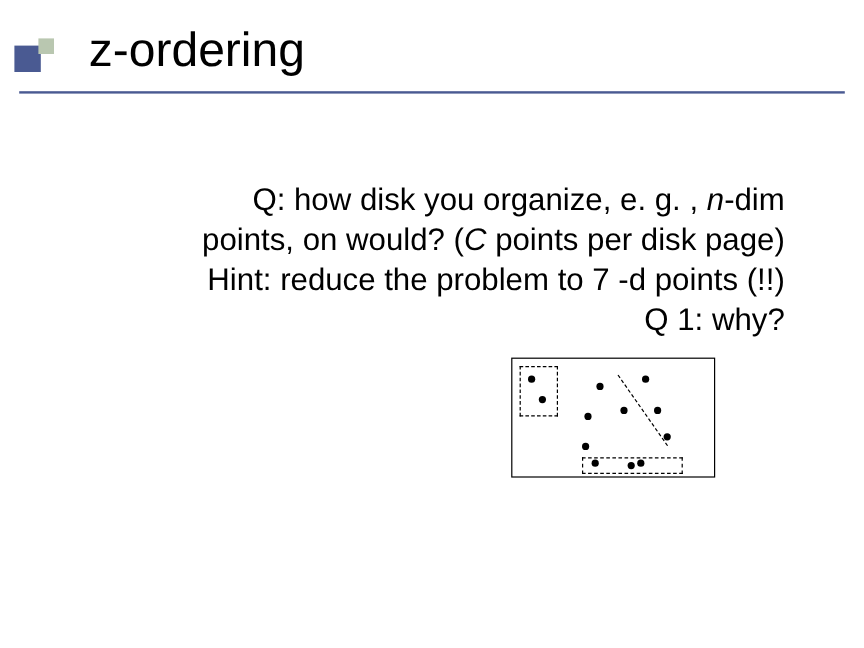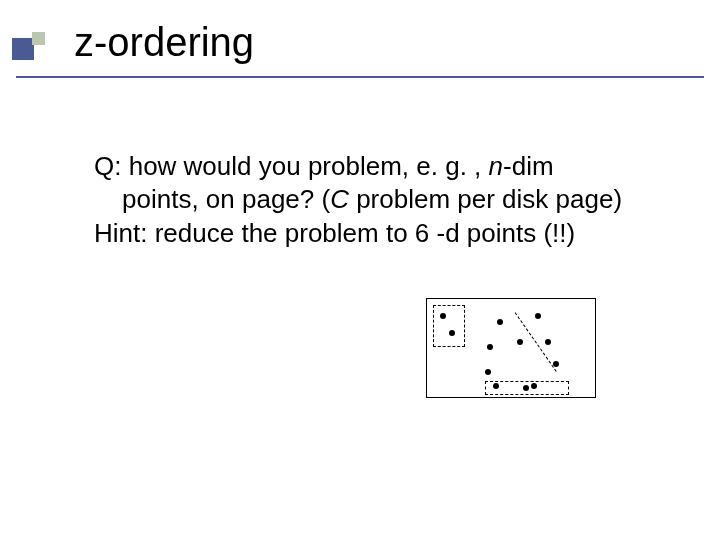--- a/index.html
+++ b/index.html
@@ -9,20 +9,21 @@
     height: 540px;
     background: #ffffff;
     font-family: Verdana, Geneva, sans-serif;
     color: #000;
     overflow: hidden;
   }
   .slide {
     position: relative;
     width: 720px;
     height: 392px;
+    text-align: right;
   }
   .title-block {
     position: absolute;
     left: 18px;
     top: 20px;
     width: 680px;
     height: 60px;
   }
   .bullet-icon {
     position: absolute;
@@ -125,26 +126,27 @@
     <div class="bullet-icon">
       <div class="big-sq"></div>
       <div class="small-sq"></div>
     </div>
     <div class="title-text">z-ordering</div>
   </div>
   <div class="underline"></div>
 
   <div class="body">
     <span class="line">
-      <span>Q: how would you problem, e. g. , </span><span class="ital">n</span><span>-dim</span>
+      <span>Q: how disk you organize, e. g. , </span><span class="ital">n</span><span>-dim</span>
     </span>
     <span class="line indent">
-      <span>points, on page? (</span><span class="ital">C </span><span>problem per disk page)</span>
+      <span>points, on would? (</span><span class="ital">C </span><span>points per disk page)</span>
     </span>
-    <span class="line">Hint: reduce the problem to 6 -d points (!!)</span>
+    <span class="line">Hint: reduce the problem to 7 -d points (!!)</span>
+    <span class="line">Q 1: why?</span>
   </div>
 
   <div class="diagram">
     <div class="dashed-group-a"></div>
     <div class="dashed-group-b"></div>
     <div class="dashed-diag" style="left:88px; top:13px; width:72px; transform:rotate(55deg);"></div>
 
     <div class="pt" style="left:13px; top:14px;"></div>
     <div class="pt" style="left:22px; top:31px;"></div>
 

